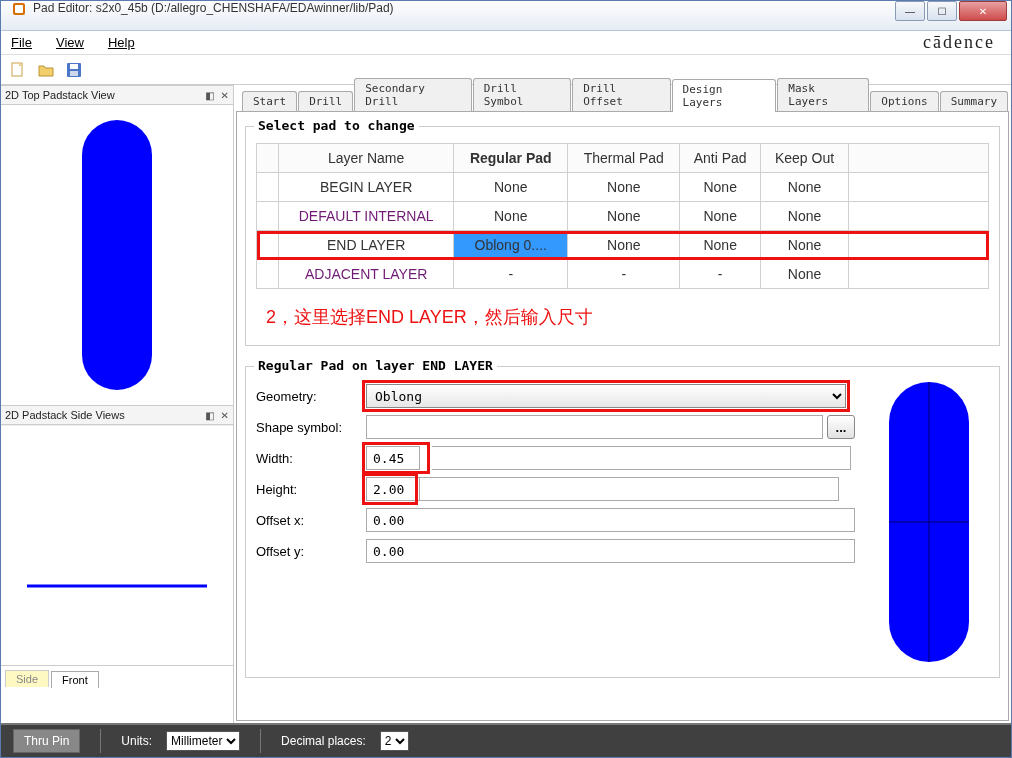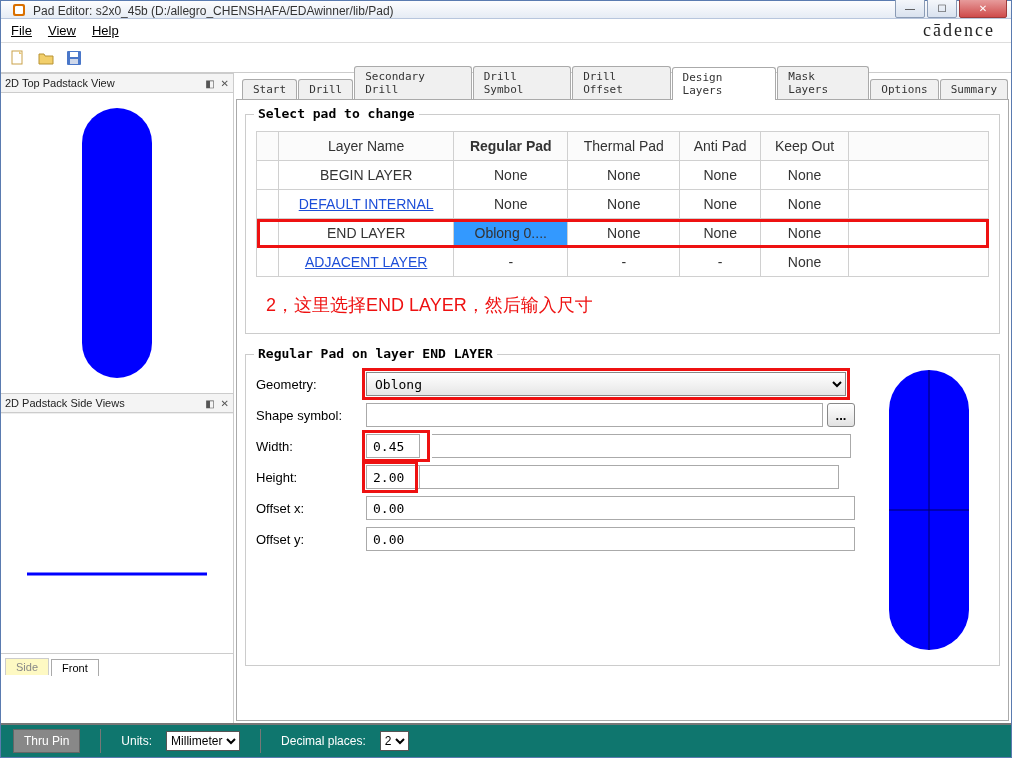--- a/index.html
+++ b/index.html
@@ -1,27 +1,27 @@
 <!DOCTYPE html>
 <html><head>
 <meta charset="utf-8">
 <style>
 * { box-sizing: border-box; margin: 0; padding: 0; font-family: "Segoe UI", Tahoma, sans-serif; }
 body { background: #f0f0f0; width: 1012px; height: 758px; overflow: hidden; position: relative; }
 
 .window { width: 1012px; height: 758px; background: #fff; border: 1px solid #5a7bb0; display: flex; flex-direction: column; }
 
-.titlebar { height: 18px; background: linear-gradient(#fdfdfe, #e6ecf5); display: flex; align-items: flex-end; padding: 0 4px; border-bottom: 1px solid #b8c6dd; }
+.titlebar { height: 30px; background: linear-gradient(#fdfdfe, #e6ecf5); display: flex; align-items: flex-start; padding: 0 4px; border-bottom: 1px solid #b8c6dd; }
 .titlebar .app-icon { width: 16px; height: 16px; margin: 0 6px; }
 .titlebar .title { font-size: 12px; color: #333; flex: 1; }
 .winbtns { display: flex; gap: 2px; }
 .winbtn { width: 30px; height: 20px; border: 1px solid #8a9bb5; border-radius: 2px; background: linear-gradient(#f6f8fb,#d9e2ef); display:flex; align-items:center; justify-content:center; font-size:10px; color:#333; }
 .winbtn.close { width: 48px; background: linear-gradient(#e8a0a0,#cf4b4b); color:#fff; border-color:#9e3a3a; }
 
-.menubar { height: 24px; display: flex; align-items: center; padding: 0 10px; gap: 16px; border-bottom: 1px solid #ddd; font-size: 13px; }
+.menubar { height: 24px; display: flex; align-items: center; padding: 0 10px; gap: 24px; border-bottom: 1px solid #ddd; font-size: 13px; }
 .menubar span { cursor: default; }
 .menubar .u { text-decoration: underline; }
 .brand { margin-left: auto; font-weight: 400; font-size: 18px; color: #222; letter-spacing: 2px; font-family: Georgia, serif; padding-right:6px; }
 
 .toolbar { height: 30px; display: flex; align-items: center; padding: 0 8px; gap: 10px; border-bottom: 1px solid #ccc; }
 .toolbar .ticon { width: 18px; height: 18px; display:flex; align-items:center; justify-content:center; }
 
 .maincontent { flex: 1; display: flex; background: #fff; }
 
 .leftcol { width: 233px; display: flex; flex-direction: column; border-right: 1px solid #ccc; }
@@ -42,39 +42,39 @@
 
 .tabcontent { border: 1px solid #aaa; flex:1; padding: 6px 8px; background:#fff; overflow:hidden;}
 
 .groupbox { border: 1px solid #ccc; padding: 10px; position:relative; margin-top:8px; }
 .grouplabel { position:absolute; top:-9px; left:8px; background:#fff; padding:0 4px; font-size:13px; font-family: monospace; font-weight:bold; }
 
 .layertable { width: 100%; border-collapse: collapse; margin-top:6px; }
 .layertable th, .layertable td { border: 1px solid #d0d0d0; padding: 6px 8px; font-size: 14px; text-align: center; color:#333; }
 .layertable th { background: #fbfbfb; font-weight: normal; }
 .layertable th:first-child, .layertable td:first-child { text-align: left; }
-.layertable td.gray { color:#1d4ed8;text-decoration:underline; }
+.layertable td.gray { color:#701a75; }
 .sel-red { outline: 3px solid #e11; outline-offset:-3px; }
 .cell-selected { background:#3399ff; color:#fff; }
 
 .annotation { color:#e11; font-size:18px; margin:16px 0 6px 10px; font-family: "Microsoft YaHei", sans-serif; }
 
 .formrow { display:flex; align-items:center; margin:7px 0; font-size:13px; font-family: monospace; }
 .formrow .lbl { width: 110px; }
 .formrow .inp { flex:1; }
 .formrow input[type=text] { width: 100%; height: 24px; border:1px solid #aaa; padding:0 6px; font-family: monospace; font-size:13px; background:#fff; }
 .formrow select { width: 100%; height: 24px; border:1px solid #888; background: linear-gradient(#fff,#e6e6e6); font-family: monospace; font-size:13px; padding:0 4px; }
 .red-outline { outline: 3px solid #e11; outline-offset: 1px; }
 .browsebtn { width: 30px; height:24px; border:1px solid #888; background:linear-gradient(#fff,#e2e2e2); border-radius:3px; margin-left:4px; font-weight:bold; display:flex; align-items:center; justify-content:center; }
 
 .formflex { display:flex; gap:14px; }
 .formleft { flex:1; max-width:600px; }
 .preview { width:120px; display:flex; align-items:center; justify-content:center; }
 
-.statusbar { height: 34px; background: #0f766e; border-top:2px solid #777; display:flex; align-items:center; padding:0 12px; gap:14px; font-size:12px; color:#fff; }
+.statusbar { height: 34px; background: #404040; border-top:2px solid #777; display:flex; align-items:center; padding:0 12px; gap:14px; font-size:12px; color:#fff; }
 .statusbar .sbtn { background:#888; border:1px solid #666; padding:4px 10px; color:#fff; }
 .statusbar select { background:#fff; color:#000; border:1px solid #555; height:20px; font-size:12px; }
 .statusbar .sep { width:1px; height:24px; background:#777; margin:0 6px; }
 
 svg.oblong { display:block; }
 </style>
 </head>
 <body>
 
 <div class="window">

